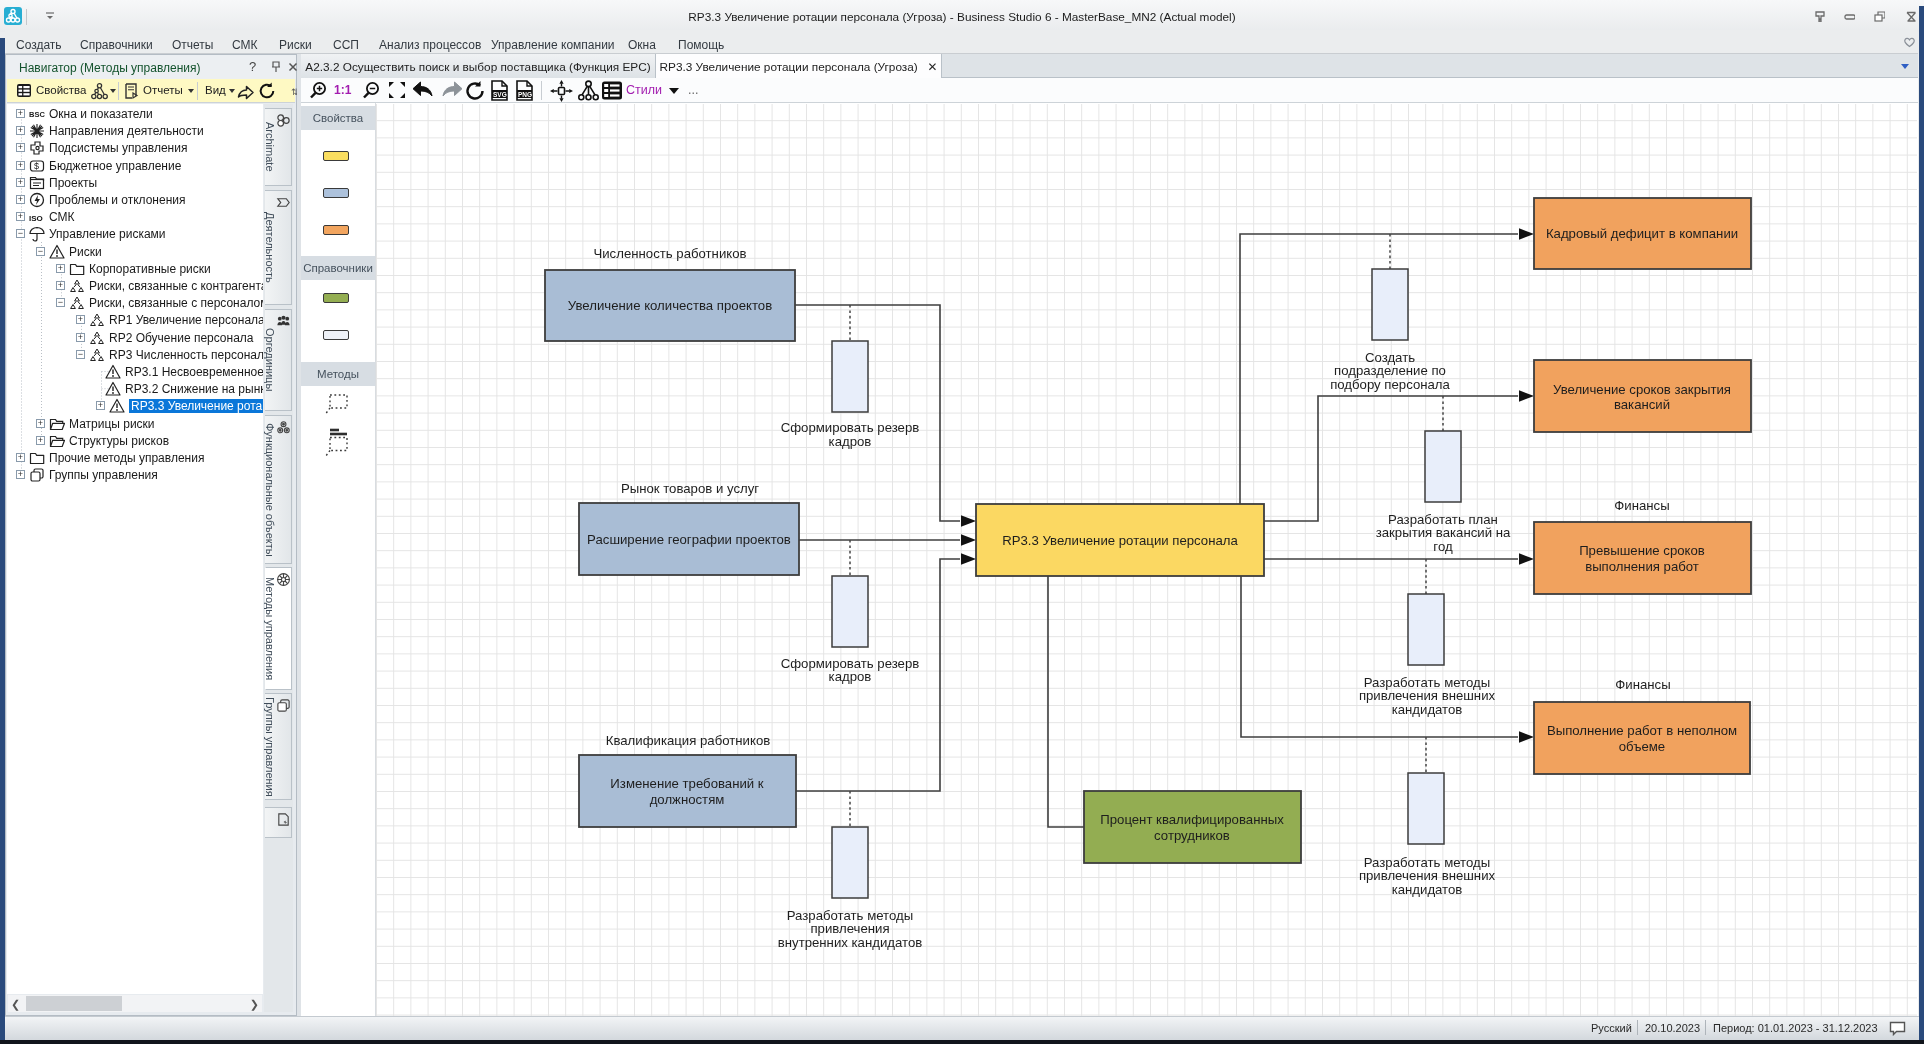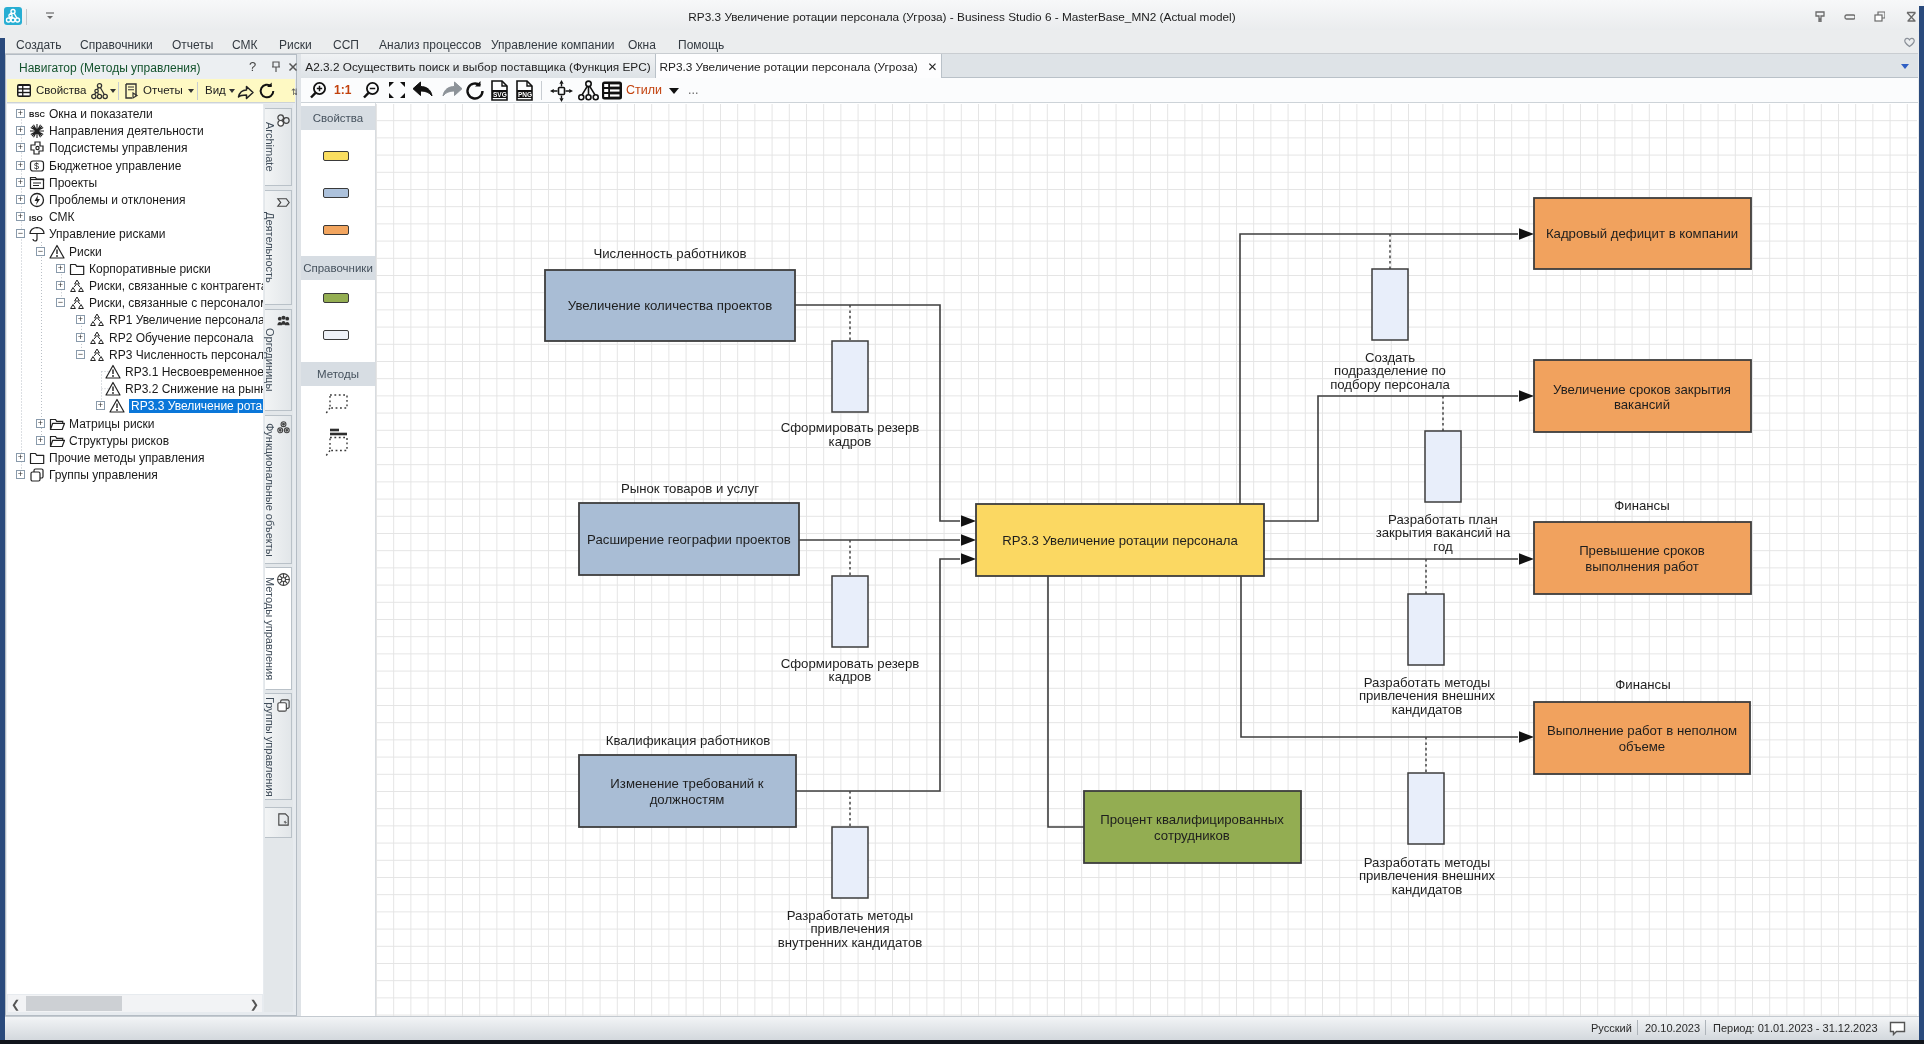--- a/index.html
+++ b/index.html
@@ -48,21 +48,21 @@
 
 #tabbar { left:301px; top:54px; width:1617px; height:24px; background:#dee3e7; border-bottom:1px solid #b9c1c8; }
 .dtab { position:absolute; top:0; height:24px; font-size:11.8px; color:#222; padding-top:6px; text-align:center; white-space:nowrap; overflow:hidden; }
 #dtab1 { left:0px; width:355px; background:linear-gradient(#f0f2f4,#dde2e6); border-right:1px solid #b9c1c8;text-align:center; }
 #dtab2 { left:355px; width:286px; background:#fdfdfe; border-right:1px solid #b9c1c8; }
 #tabarrow { position:absolute; right:9px; top:10px; width:0; height:0; border-left:4.5px solid transparent; border-right:4.5px solid transparent; border-top:5.5px solid #2f5fc4; }
 
 
 #dtoolbar { left:301px; top:78px; width:1617px; height:25px; background:#fbfcfd; border-bottom:1px solid #cdd3d8; }
 .ticon { position:absolute; top:2px; }
-.ttext { position:absolute; top:5px; font-size:12.5px; color:#c2410c; }
+.ttext { position:absolute; top:5px; font-size:12.5px; color:#a21caf; }
 
 
 #palette { left:301px; top:103px; width:75px; height:913px; background:#fff; border-right:1px solid #d8dce0; }
 .phead { position:absolute; left:0; width:74px; height:24px; background:#d7dde3; color:#46525e; font-size:11.5px; text-align:center; padding-top:6px; }
 .sw { position:absolute; left:22px; width:26px; height:10px; border:1.6px solid #3a3a3a; border-radius:2px; }
 
 #canvas { left:376px; top:103px; width:1542px; height:913px; background:#fff; }
 
 
 #statusbar { left:0; top:1016px; width:1924px; height:24px; background:linear-gradient(#f2f4f6,#d3d8dd); border-top:1px solid #c4cad0; }

